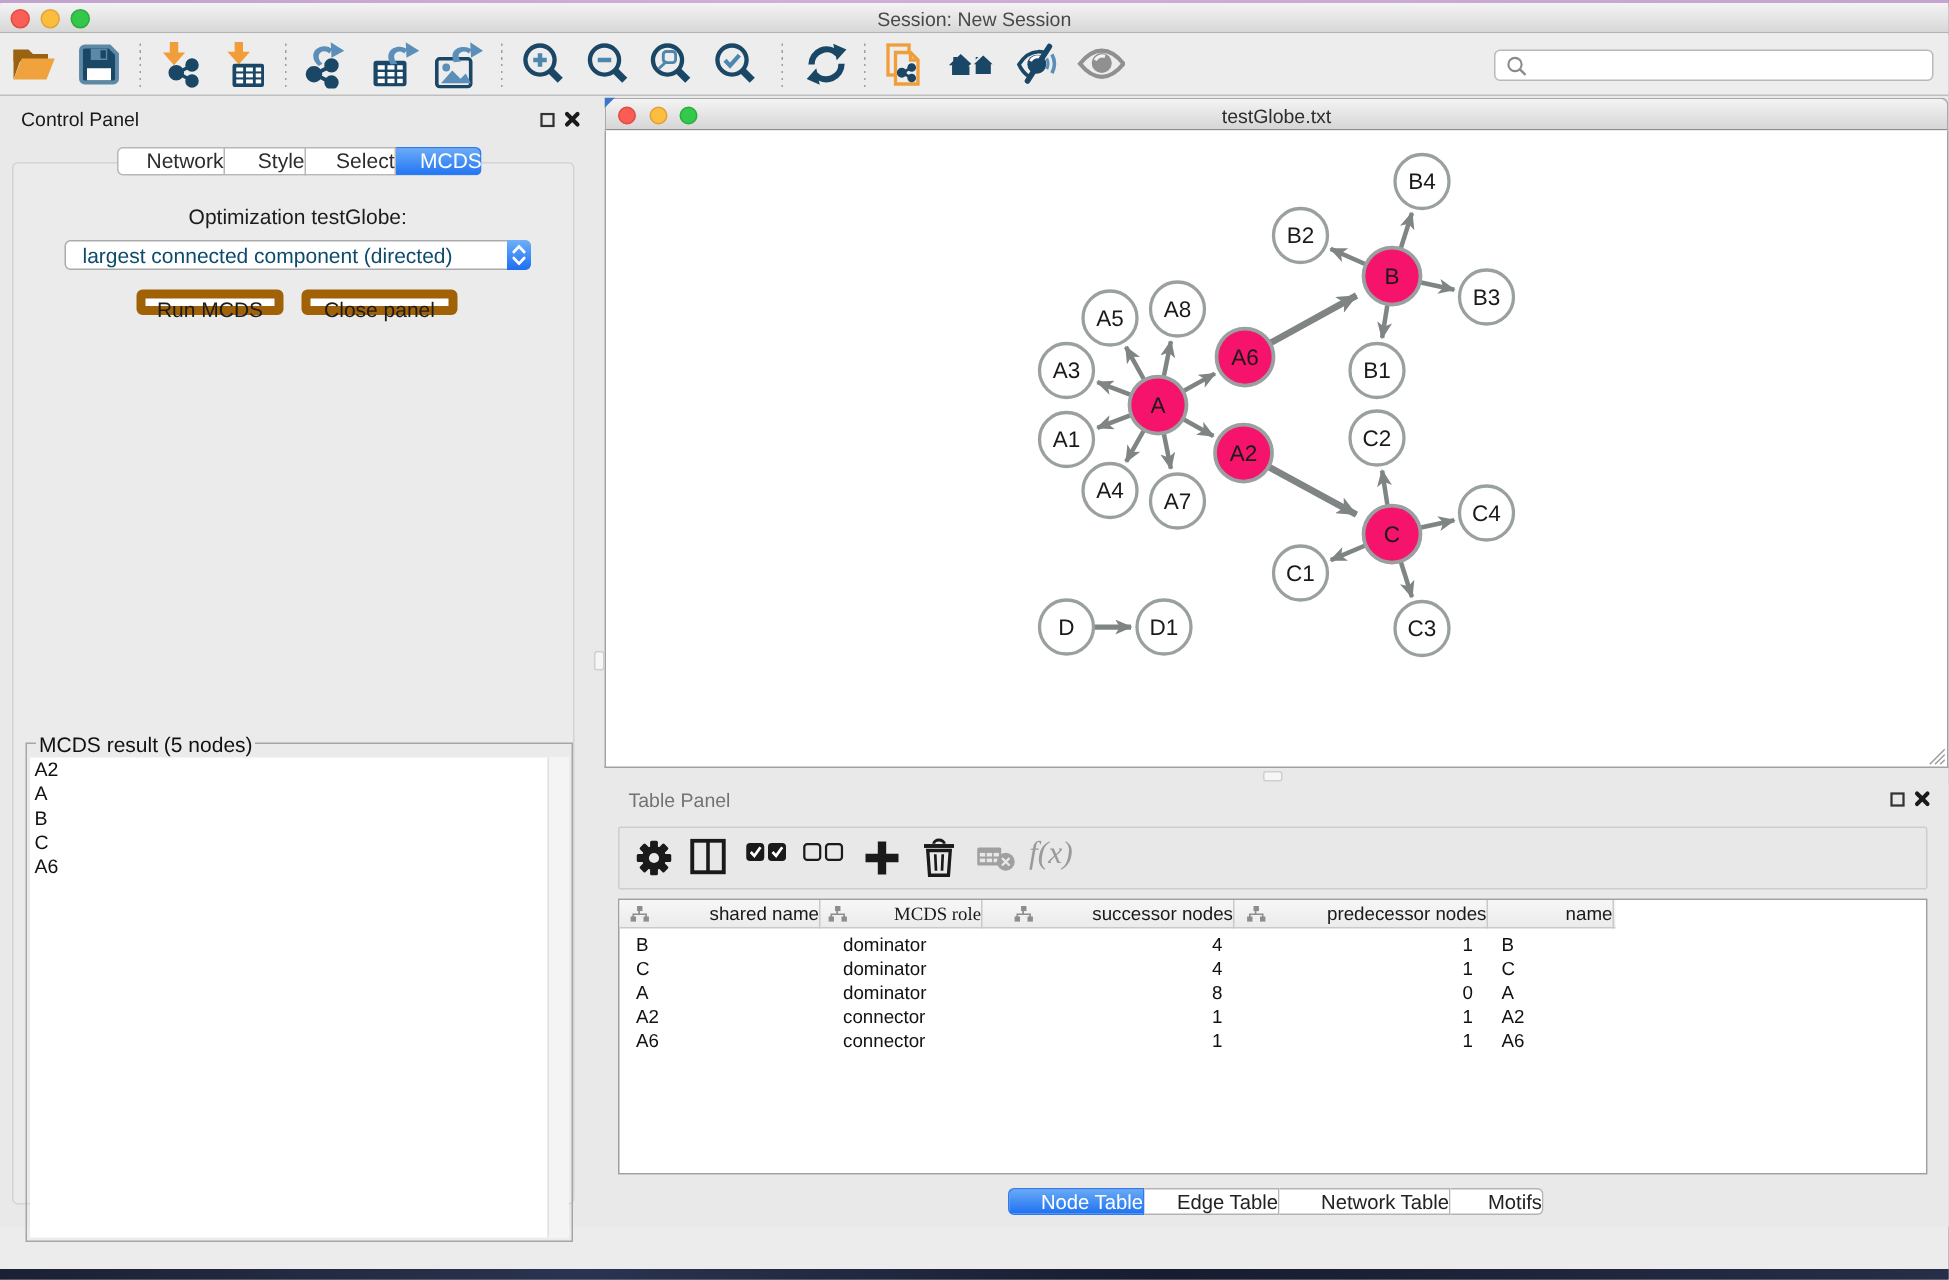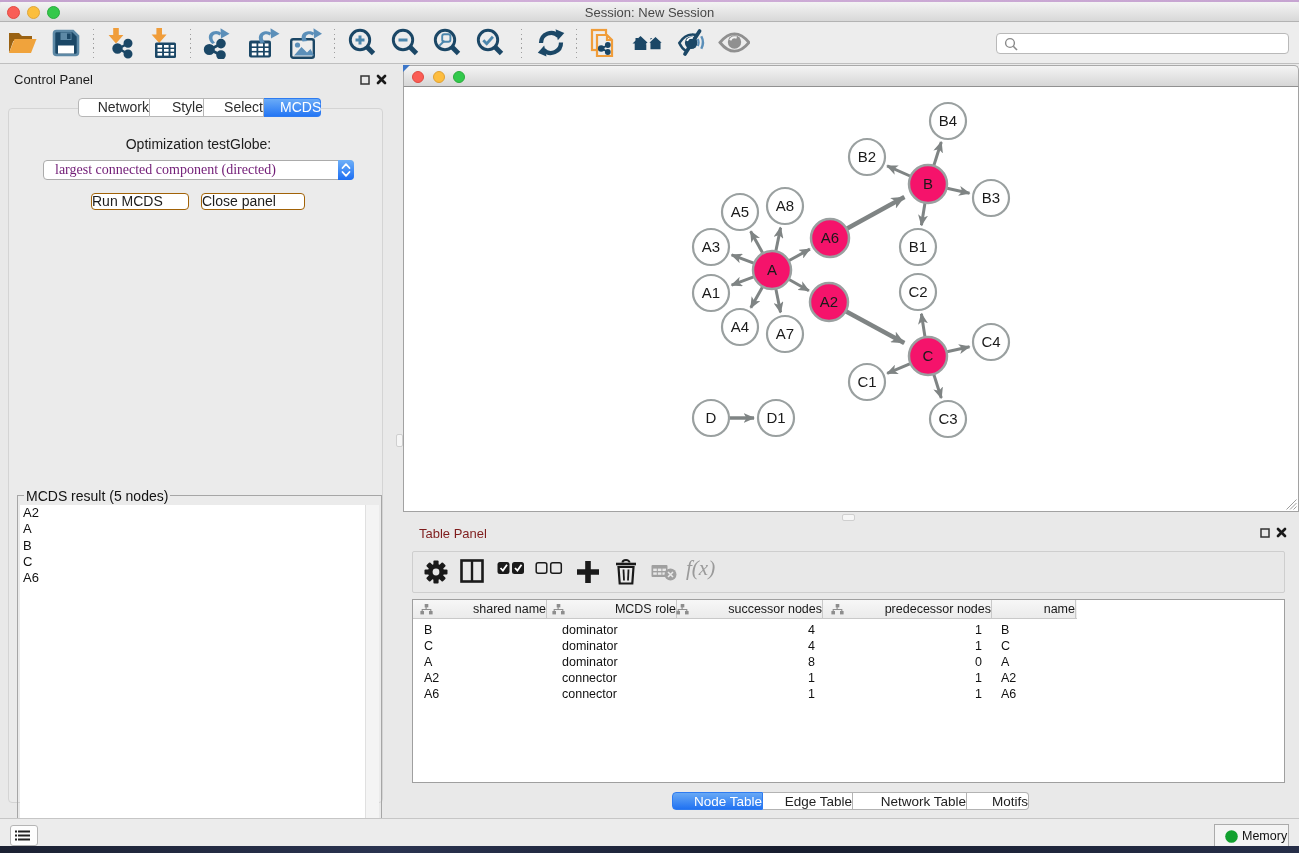--- a/index.html
+++ b/index.html
@@ -25,40 +25,40 @@
 #cp { position:absolute; left:0; top:0; width:397px; height:754px; background:#e9e9e9; }
 #cptitle { position:absolute; left:14px; top:8px; font-size:13px; color:#1a1a1a; }
 #cpbody { position:absolute; left:8px; top:44px; width:375px; height:695px; background:#ebebeb; border:1px solid #d4d4d4; border-radius:4px; }
 #cptabs { position:absolute; left:78px; top:34px; height:19px; display:flex; font-size:14px; color:#2d2d2d; z-index:2; }
 .cptab { background:#fff; border:1px solid #b7b7b7; border-left:none; line-height:17px; text-align:right; }
 .cptab.first { border-left:1px solid #b7b7b7; border-radius:4px 0 0 4px; }
 .cptab.last { border-radius:0 4px 4px 0; }
 .cptab.sel { background:linear-gradient(#6aabf7,#2476f4); color:#fff; border-color:#2e7bf0;padding-left:16px; }
 #optlabel { position:absolute; left:0; top:72px; width:397px; text-align:center; font-size:14px; color:#1c1c1c; }
 #dropdown { position:absolute; left:43px; top:96px; width:311px; height:20px; background:#fff; border:1px solid #ababab; border-radius:4px; }
-#dropdown .dtext { position:absolute; left:11px; top:1px; font-size:14px; color:#701a75;font-family:Liberation Serif, serif; }
+#dropdown .dtext { position:absolute; left:11px; top:1px; font-size:14px; color:#0c4a6e; }
 #dropdown .dbtn { position:absolute; right:-1px; top:-1px; width:16px; height:20px; border-radius:0 4px 4px 0; background:linear-gradient(#6fb0f8,#1c6ef3); }
-.btn { position:absolute; height:17px; background:#fff; border:1px solid #a16207; border-radius:4px; font-size:14px; color:#1c1c1c; line-height:15px; }
+.btn { position:absolute; height:17px; background:#fff; border:6px solid #a16207; border-radius:4px; font-size:14px; color:#1c1c1c; text-align:center; line-height:15px; }
 #fieldset { position:absolute; left:17px; top:399px; width:365px; height:333px; border:1px solid #a6a6a6;margin-top:32px; }
 #fslegend { position:absolute; left:6px; top:-8px; background:#ebebeb; font-size:14px; color:#111; padding:0 2px; }
 #fslist { position:absolute; left:2px; top:9px; width:359px; height:320px; background:#fff; font-size:13px; color:#111; }
 #fslist div { padding-left:3px; height:16.3px; line-height:16.3px; }
 #fsscroll { position:absolute; right:2px; top:9px; width:14px; height:320px; background:#f4f4f4; border-left:1px solid #e0e0e0; }
 
 #netwin { position:absolute; left:403px; top:1px; width:896px; height:447px; }
 #nwtitle { position:absolute; left:0; top:0; width:896px; height:22px; background:linear-gradient(#f4f4f4,#d6d6d6); border:1px solid #a9a9a9; border-bottom:1px solid #909090; border-radius:5px 5px 0 0; }
 #nwtitle .tl { top:5px; width:12px; height:12px; }
 #nwtitle .t1 { left:8px;  background:#fb5d55; border:1px solid #df4a42; }
 #nwtitle .t2 { left:28.5px; background:#fdbd3f; border:1px solid #dfa133; }
 #nwtitle .t3 { left:49px; background:#32c94c; border:1px solid #2aac3c; }
 #nwtext { position:absolute; top:4px; left:0; width:100%; text-align:center; font-size:13px; color:#2e2e2e; }
 #nwbody { position:absolute; left:0; top:22px; width:896px; height:425px; background:#fff; border:1px solid #a2a2a2; border-top:none; }
 
 #tp { position:absolute; left:397px; top:458px; width:902px; height:296px; background:#e9e9e9; }
-#tptitle { position:absolute; left:22px; top:4px; font-size:13px; color:#7f1d1d; }
+#tptitle { position:absolute; left:22px; top:4px; font-size:13px; color:#737373; }
 #tptools { position:absolute; left:15px; top:29px; width:873px; height:42px; background:#e8e8e8; border:1px solid #cecece; border-radius:2px; }
 #tptable { position:absolute; left:15px; top:77px; width:873px; height:184px; background:#fff; border:1px solid #9f9f9f; }
 #thead { position:absolute; left:0; top:0; width:660px; height:19px; background:linear-gradient(#f7f7f7,#ebebeb); border-bottom:1px solid #c9c9c9; font-size:12.5px; color:#191919; }
 .thcell { position:absolute; top:0; height:19px; line-height:19px; text-align:right; border-right:1px solid #c9c9c9; padding-left:16px; }
 .trow { position:absolute; left:0; width:871px; height:16px; font-size:12.5px; color:#111; }
 .trow span { position:absolute; line-height:16px; }
 #tptabs { position:absolute; left:0; top:270px; width:902px; height:19px; font-size:13.5px; }
 .tptab { position:absolute; top:0; height:18px; background:#fff; border:1px solid #b3b3b3; border-left:none; text-align:right; line-height:17px; color:#222; }
 .tptab.first { border-left:1px solid #b3b3b3; border-radius:4px 0 0 4px; }
 .tptab.last { border-radius:0 4px 4px 0; }
@@ -269,20 +269,21 @@
       </div>
     </div>
     <div id="netwin">
       <svg style="position:absolute;left:0;top:0;z-index:3;" width="7" height="7" viewBox="0 0 7 7">
             <path d="M0 0 H7 L0 7 z" fill="#3c76c8"></path>
           </svg>
       <div id="nwtitle">
         <div class="tl t1"></div>
             <div class="tl t2"></div>
             <div class="tl t3"></div>
+        <div id="nwtext">testGlobe.txt</div>
       </div>
       <div id="nwbody">
       <svg width="894" height="423" viewBox="0 0 894 423" style="position:absolute;left:0;top:0;">
         <defs>
           <marker id="ah" markerWidth="12" markerHeight="10" refX="10.5" refY="5" orient="auto" markerUnits="userSpaceOnUse">
                   <path d="M0 0 L11.5 5 L0 10 L3 5 z" fill="#7f8484"></path>
                 </marker>
           <marker id="ah2" markerWidth="15" markerHeight="12" refX="13" refY="6" orient="auto" markerUnits="userSpaceOnUse">
                   <path d="M0 0 L13.5 6 L0 12 L3.5 6 z" fill="#7f8484"></path>
                 </marker>
@@ -432,21 +433,21 @@
                 </g>
                 <circle cx="19.5" cy="11.5" r="6"></circle>
                 <path d="M17 9 l5 5 M22 9 l-5 5" stroke="#e8e8e8" stroke-width="1.6"></path>
               </g>
             </svg>
         <div style="position:absolute;left:273px;top:4px;font-family:'Liberation Serif',serif;font-style:italic;font-size:21px;color:#9a9a9a;">f(x)</div>
       </div>
       <div id="tptable">
         <div id="thead" style="width:664px;">
           <div class="thcell" style="left:0;width:134px;">shared name</div>
-          <div class="thcell" style="left:142px;width:122px;">MCDS role</div>
+          <div class="thcell" style="left:120px;width:122px;font-family:Liberation Serif, serif;">MCDS role</div>
           <div class="thcell" style="left:256px;width:154px;">successor nodes</div>
           <div class="thcell" style="left:410px;width:169px;">predecessor nodes</div>
           <div class="thcell" style="left:579px;width:84px;border-right:1px solid #c9c9c9;padding-left:0;">name</div>
         </div>
         <svg class="thico" style="position:absolute;left:7px;top:4px;" width="13" height="11" viewBox="0 0 13 11">
               <g fill="#8d8d8d">
                 <rect x="4.7" y="0" width="3.6" height="3.4"></rect>
                 <rect x="0.4" y="7" width="3.6" height="3.4"></rect>
                 <rect x="9" y="7" width="3.6" height="3.4"></rect>
                 <path d="M6.1 3 v2.5 M2.2 7.5 v-2 h8.6 v2" stroke="#8d8d8d" fill="none" stroke-width="1.1"></path>
@@ -513,36 +514,16 @@
             </div>
       </div>
       <div id="tptabs">
         <div class="tptab sel first" style="left:275px;width:91px;">Node Table</div>
         <div class="tptab" style="left:366px;width:90px;">Edge Table</div>
         <div class="tptab" style="left:456px;width:114px;">Network Table</div>
         <div class="tptab last" style="left:570px;width:62px;">Motifs</div>
       </div>
     </div>
   </div>
-  <div id="statusbar">
-    <div id="listbtn"><svg width="26" height="19" viewBox="0 0 26 19">
-            <g stroke="#222" stroke-width="2">
-              <line x1="7" y1="5.5" x2="19" y2="5.5"></line>
-              <line x1="7" y1="9.5" x2="19" y2="9.5"></line>
-              <line x1="7" y1="13.5" x2="19" y2="13.5"></line>
-            </g>
-            <g fill="#222">
-              <rect x="4" y="4.5" width="2" height="2"></rect>
-              <rect x="4" y="8.5" width="2" height="2"></rect>
-              <rect x="4" y="12.5" width="2" height="2"></rect>
-            </g>
-          </svg></div>
-    <div id="membtn">
-          <svg width="13" height="13" viewBox="0 0 13 13" style="position:absolute;left:10px;top:5px;">
-            <circle cx="6.5" cy="6.5" r="6.3" fill="#12a02f"></circle>
-          </svg>
-          <span style="position:absolute;left:27px;top:4px;font-size:12.5px;">Memory</span>
-        </div>
-  </div>
  </div>
  <div id="purpletop"></div>
  <div id="navybottom"></div>
 </div>
 
 </body></html>

